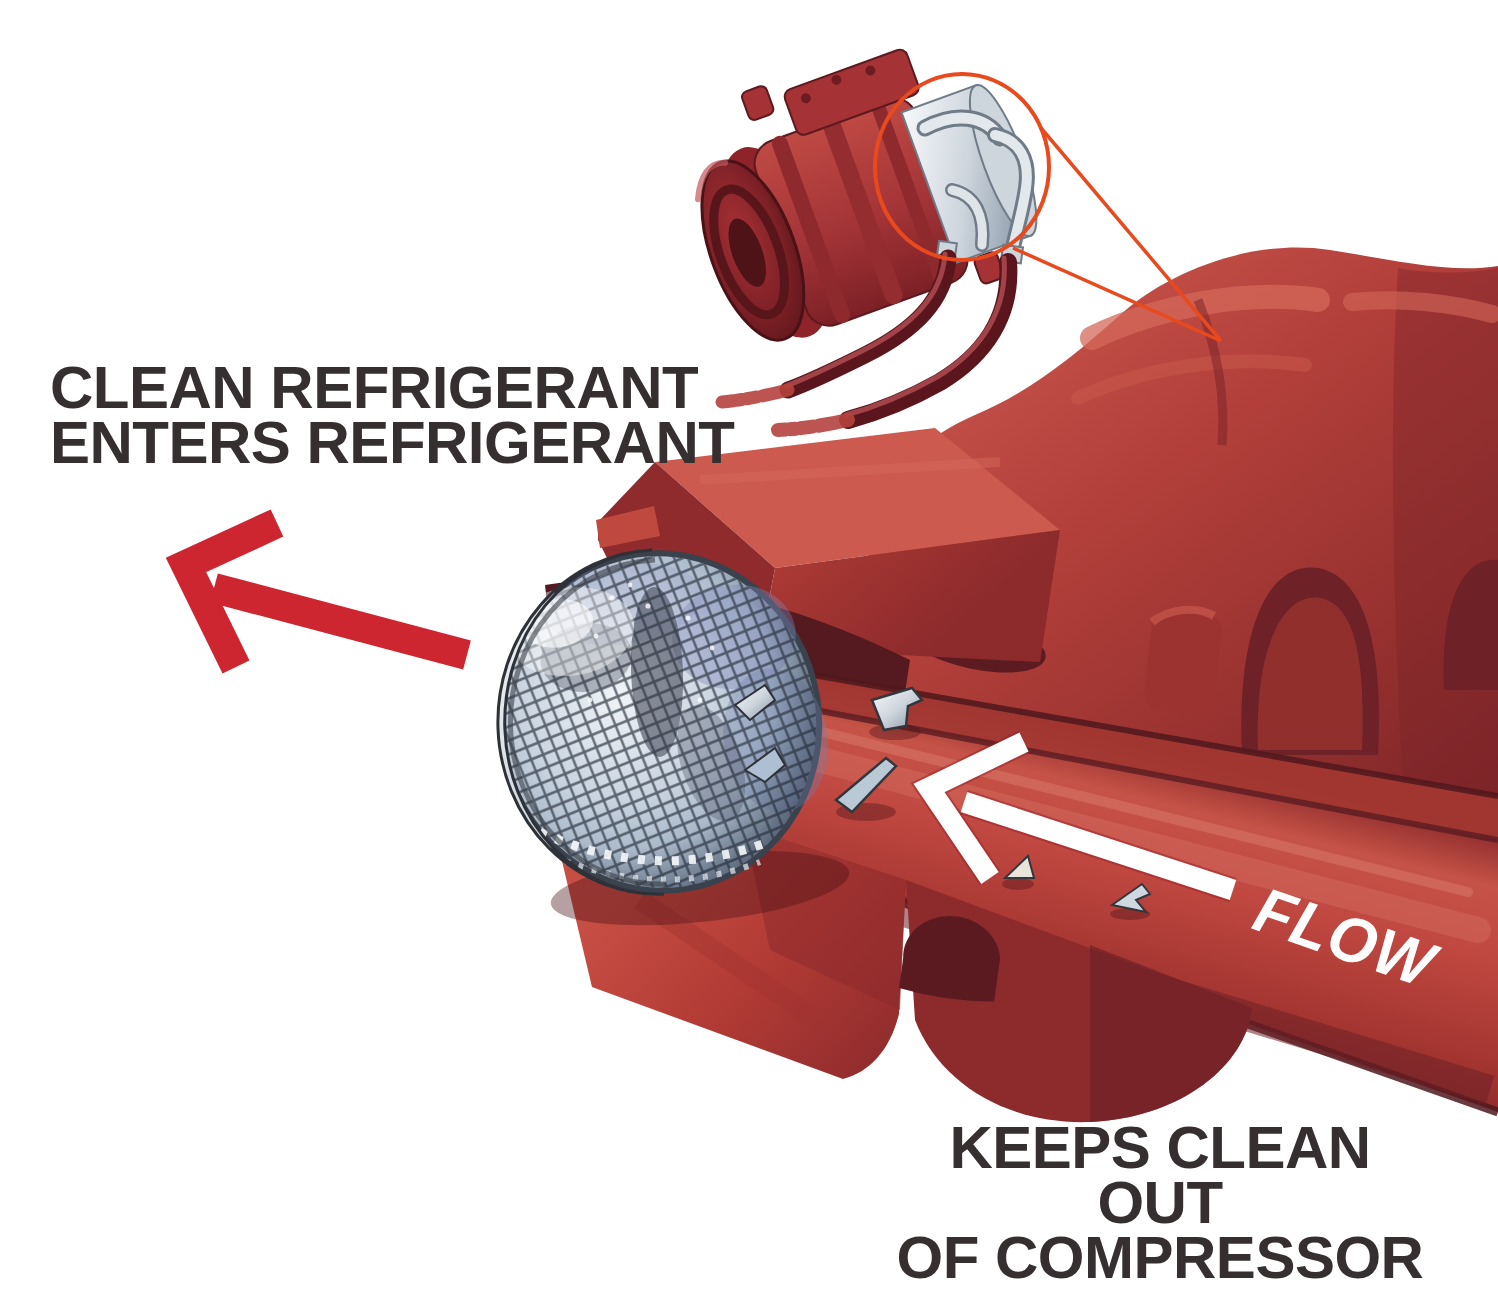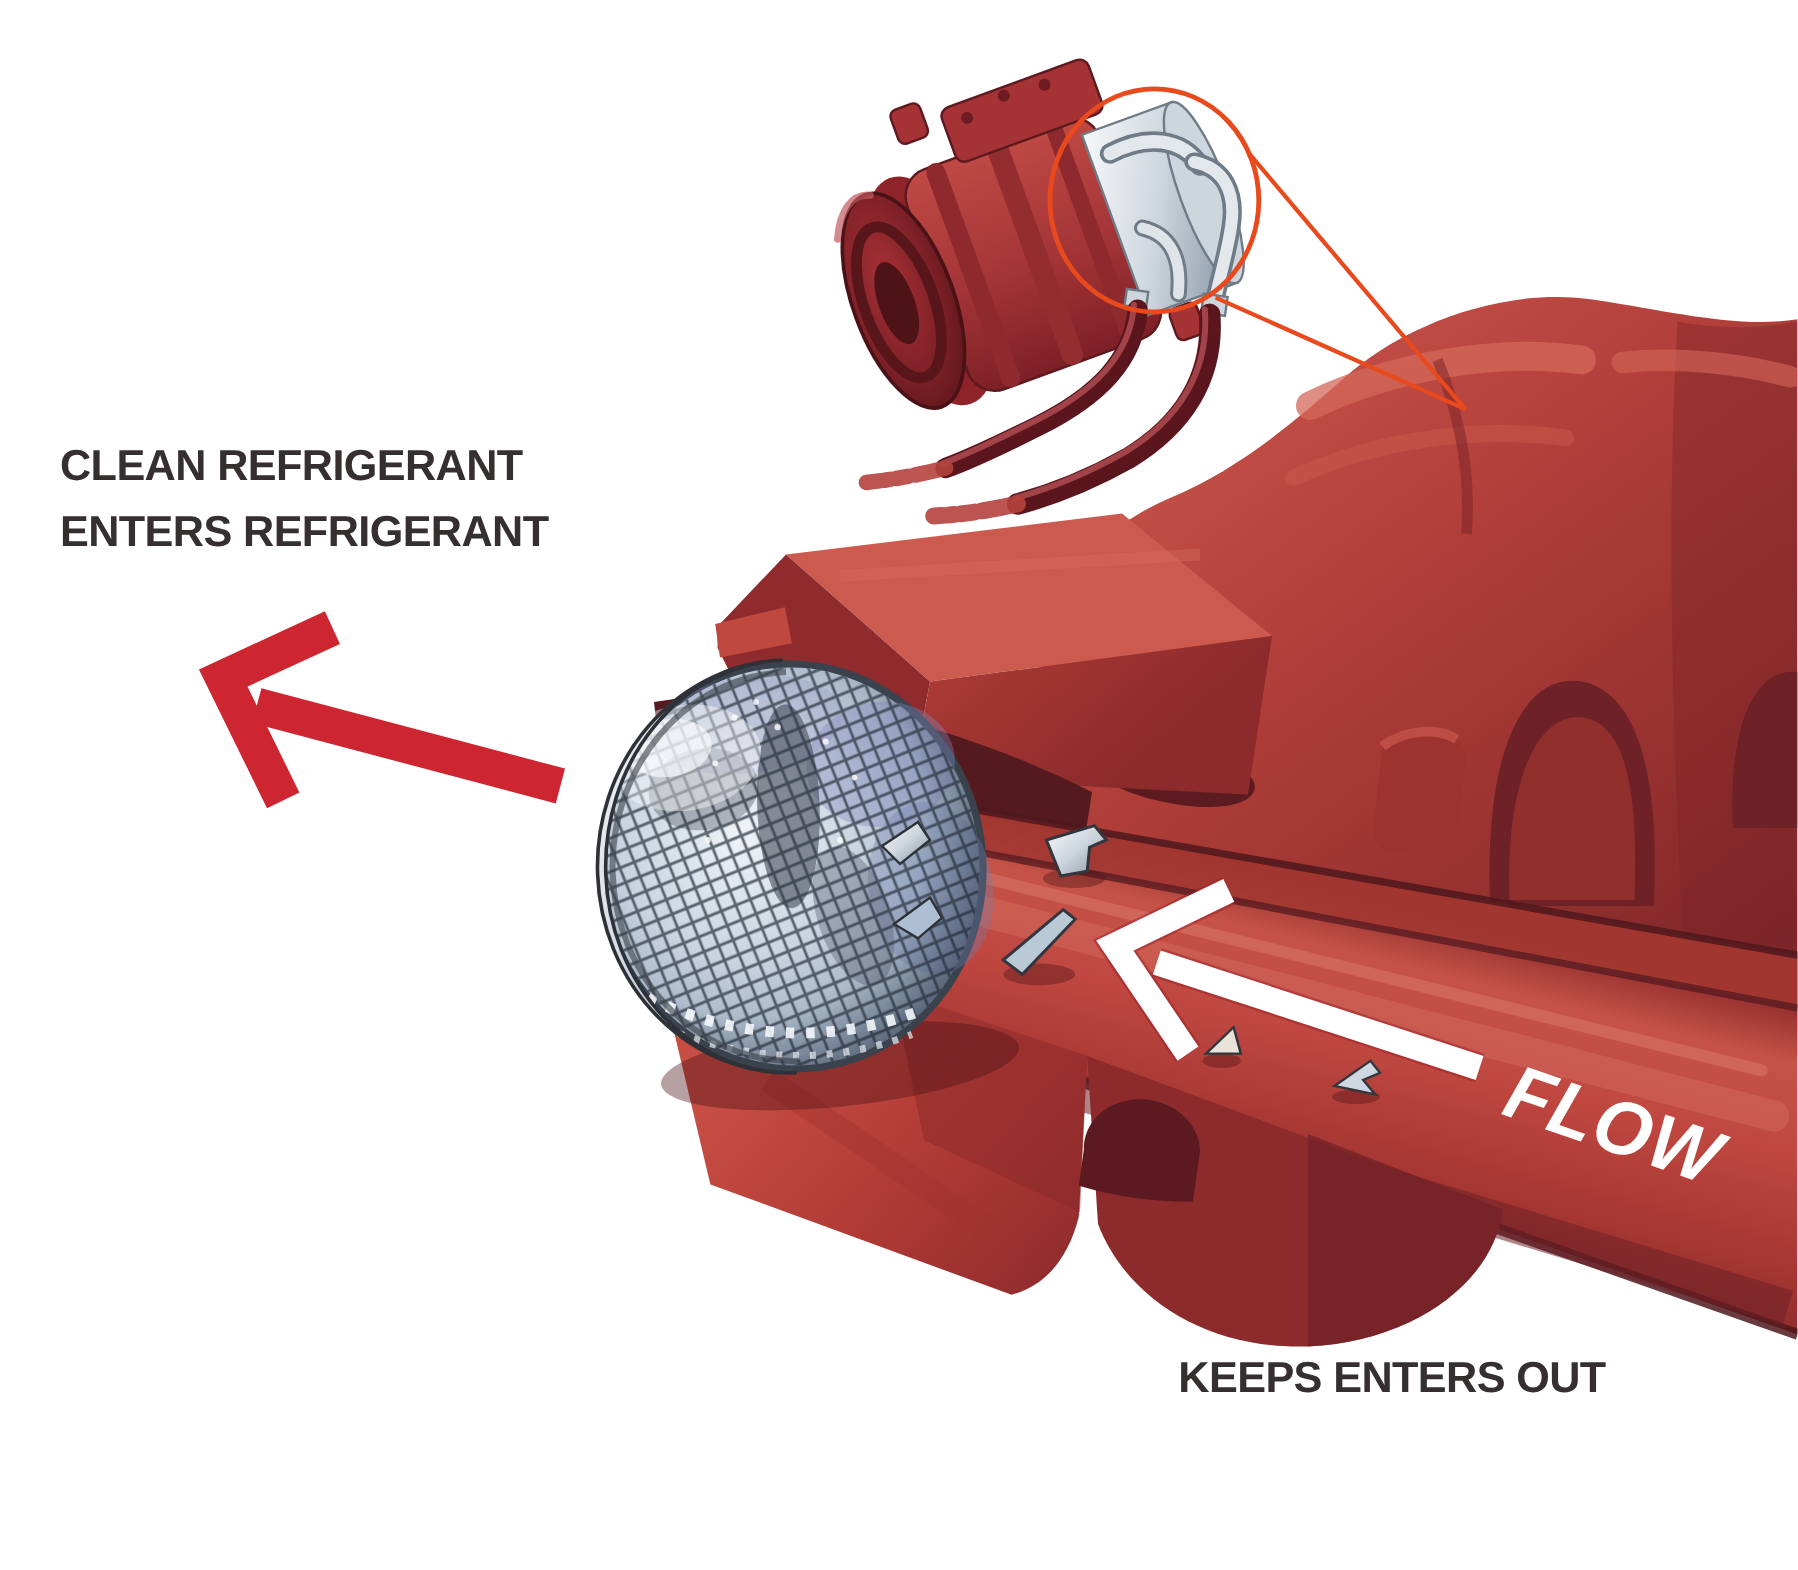--- a/index.html
+++ b/index.html
@@ -3,21 +3,21 @@
 <meta charset="utf-8">
 <style>
   html,body{margin:0;padding:0;background:#ffffff;}
   .stage{
     position:relative;width:1498px;height:1308px;overflow:hidden;
     background:#ffffff;font-family:"Liberation Sans",sans-serif;
   }
   .stage svg{position:absolute;left:0;top:0;}
   .lbl{
     position:absolute;color:#352f30;font-weight:bold;
-    font-size:36px;line-height:55px;letter-spacing:-0.5px;
+    font-size:60px;line-height:55px;letter-spacing:-0.5px;
   }
   .lbl span{display:block;}
   .lbl-topleft{left:50px;top:360px;text-align:left;}
   .lbl-bottom{left:880px;top:1120px;width:560px;text-align:center;}
 </style>
 </head>
 <body>
 
 <div class="stage">
 
@@ -230,16 +230,17 @@
     <polyline points="277,523 186,565 236,667" stroke-width="30" stroke="#cd2630"></polyline>
     <line x1="214" y1="588" x2="467" y2="655" stroke-width="30" stroke="#cd2630"></line>
   </g>
 </svg>
 
 <div class="lbl lbl-topleft">
   <span>CLEAN REFRIGERANT</span>
   <span>ENTERS REFRIGERANT</span>
 </div>
 <div class="lbl lbl-bottom">
-  <span>KEEPS ENTERS OUT</span>
+  <span>KEEPS CLEAN OUT</span>
+  <span>OF COMPRESSOR</span>
 </div>
 
 </div>
 
 </body></html>

